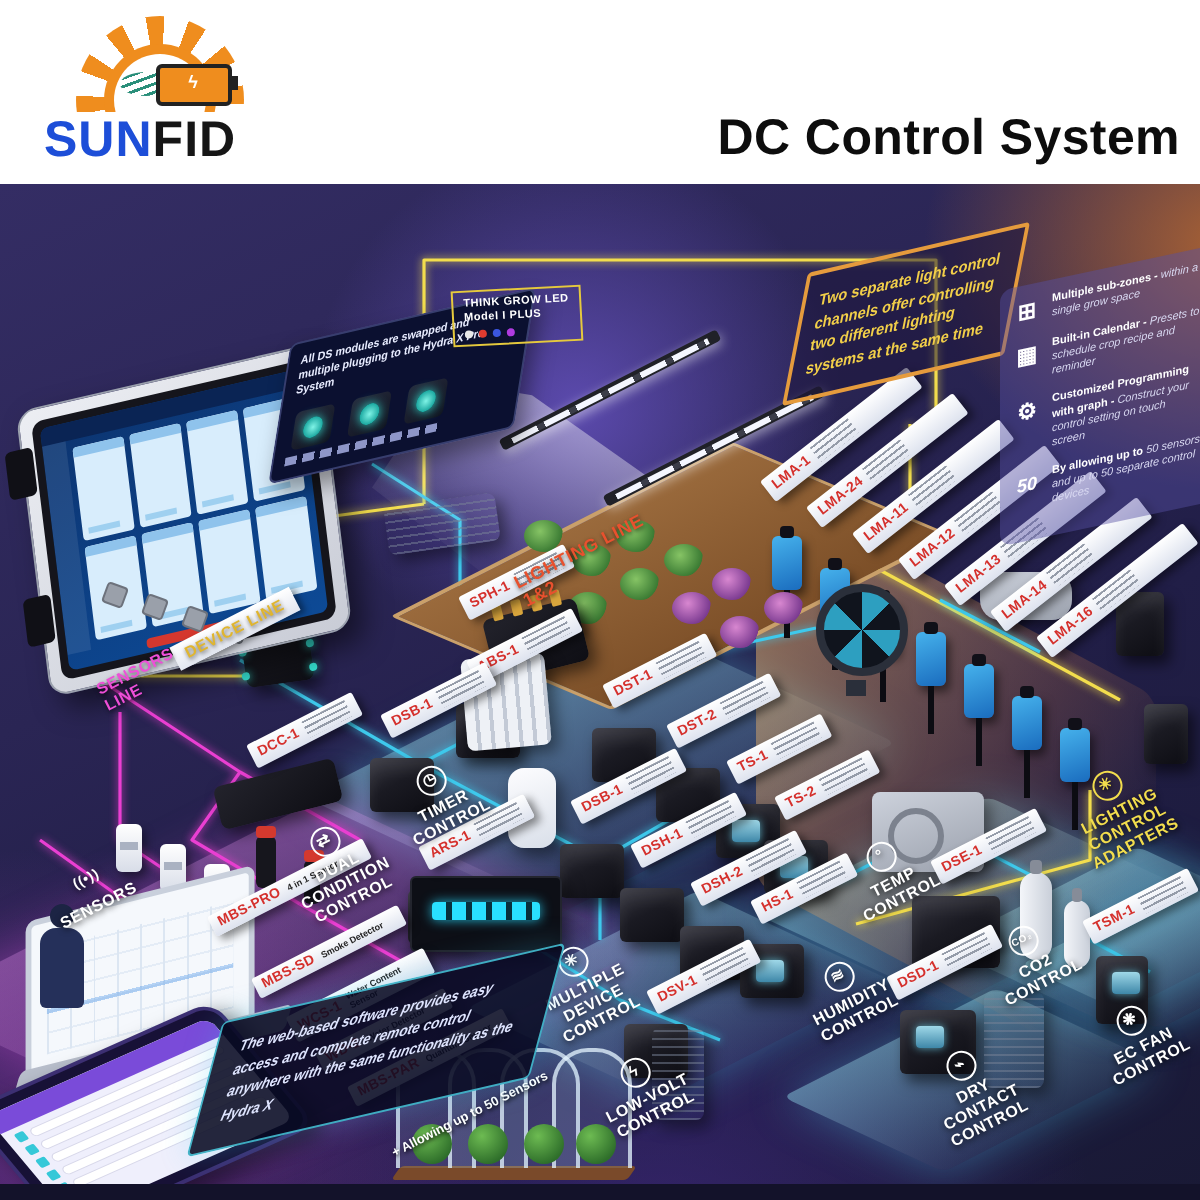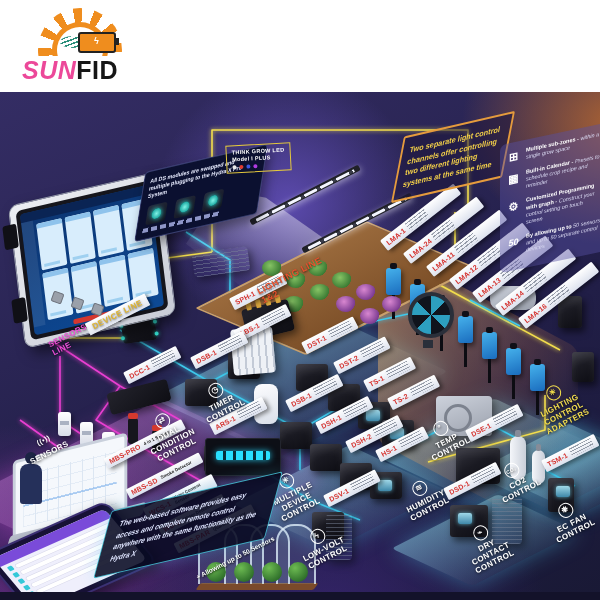--- a/index.html
+++ b/index.html
@@ -12,21 +12,21 @@
   .sun-rays{position:absolute;left:8px;top:2px;width:84px;height:84px;border-radius:50%;
             background:repeating-conic-gradient(from -10deg,#ef8d1e 0 13deg,transparent 13deg 30deg)}
   .sun-core{position:absolute;left:22px;top:16px;width:56px;height:56px;border-radius:50%;background:#ef8d1e}
   .sun-inner{position:absolute;left:27px;top:21px;width:46px;height:46px;border-radius:50%;background:#fff}
   .swoosh{position:absolute;left:30px;top:30px;width:26px;height:12px;
           background:repeating-linear-gradient(-20deg,#2a8f7a 0 1.5px,transparent 1.5px 4px);border-radius:50%}
   .batt{position:absolute;left:48px;top:26px;width:34px;height:17px;border:2.5px solid #222;border-radius:3px;
         background:#ef8d1e;color:#fff;font:700 9px/14px "Liberation Sans",sans-serif;text-align:center;letter-spacing:1px}
   .batt:after{content:"";position:absolute;right:-5px;top:4px;width:3px;height:7px;background:#222}
   .brand{position:absolute;left:2px;top:52px;font-size:25px;font-weight:800;letter-spacing:.5px;white-space:nowrap}
-  .brand .o{color:#ec4899;font-style:italic}
+  .brand .o{color:#1d4ed8;}
   .brand .k{color:#161616}
   .title{position:absolute;right:10px;top:55px;font-size:25px;font-weight:800;color:#0d0d0d;letter-spacing:.2px}
   
   .scene{position:absolute;left:0;top:92px;width:600px;height:508px;overflow:hidden;
     background:
       radial-gradient(190px 190px at 48% 22%, rgba(94,76,178,.95), rgba(94,76,178,0) 70%),
       radial-gradient(240px 190px at 103% 6%, rgba(186,106,48,.9), rgba(186,106,48,0) 65%),
       radial-gradient(320px 230px at 5% 97%, rgba(176,62,198,.42), transparent 70%),
       radial-gradient(300px 220px at 55% 102%, rgba(74,44,146,.5), transparent 72%),
       linear-gradient(155deg,#342d64 0%,#2a2554 35%,#211e47 60%,#191935 100%)}
@@ -193,20 +193,21 @@
     <div class="logo">
       <div class="sun">
         <div class="sun-rays"></div>
           <div class="sun-core"></div>
           <div class="sun-inner"></div>
         <div class="swoosh"></div>
         <div class="batt">ϟ</div>
       </div>
       <div class="brand"><span class="o">SUN</span><span class="k">FID</span></div>
     </div>
+    <div class="title">DC Control System</div>
   </div>
 
   <div class="scene">
 
     <div id="platforms">
         <div class="platform" style="left: 205px; top: 238px; width: 190px; height: 110px;"></div>
         <div class="platform" style="left: 275px; top: 363px; width: 130px; height: 85px;"></div>
         <div class="platform" style="left: 420px; top: 316px; width: 130px; height: 85px;"></div>
         <div class="platform" style="left: 505px; top: 340px; width: 110px; height: 70px;"></div>
         <div class="platform" style="left: 425px; top: 413px; width: 120px; height: 70px;"></div>

